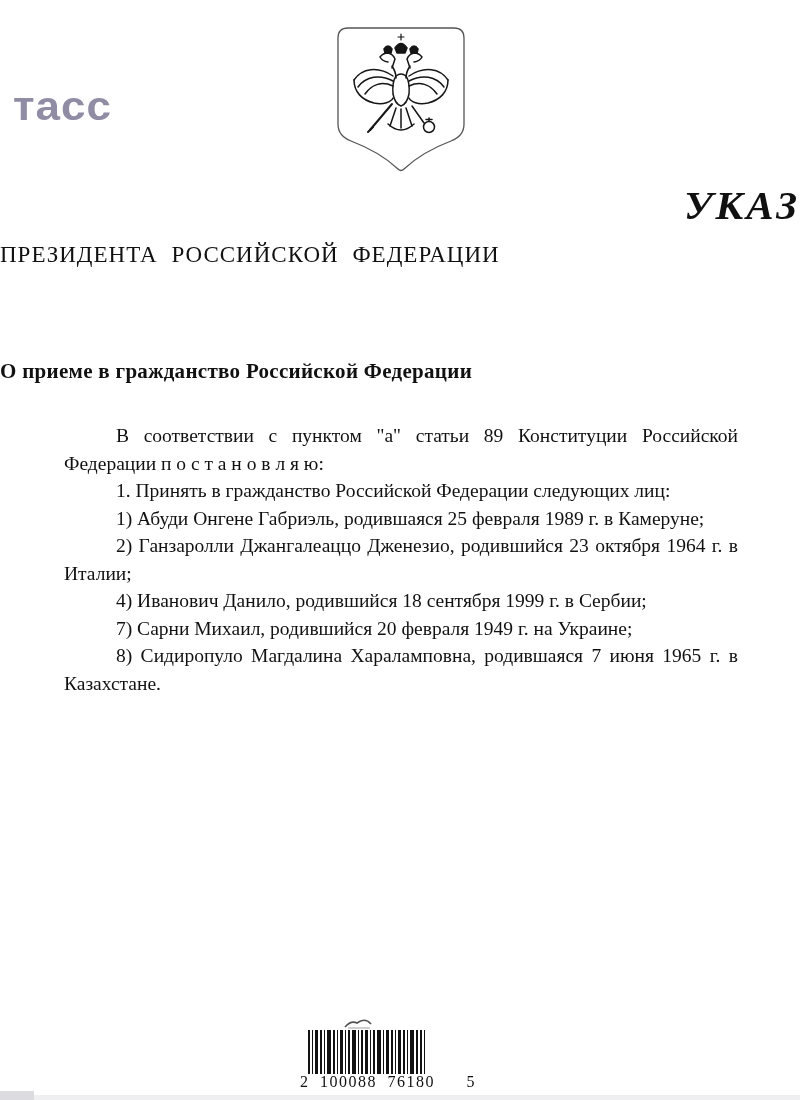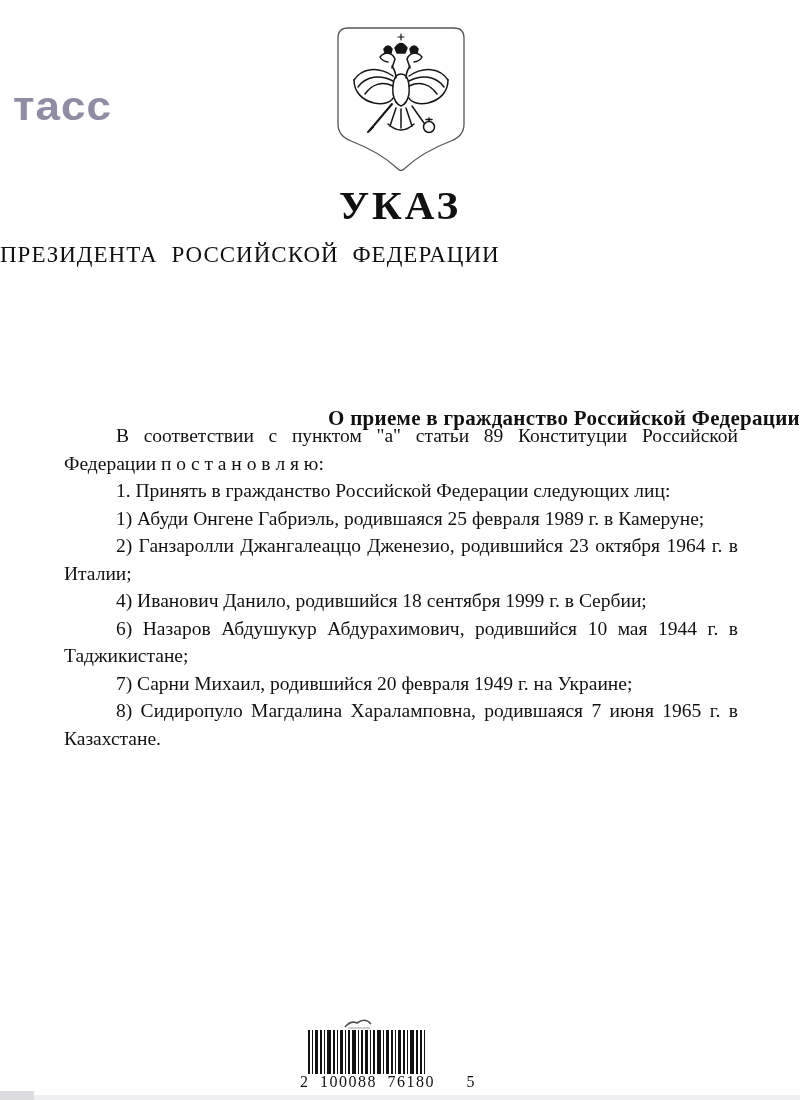--- a/index.html
+++ b/index.html
@@ -29,46 +29,46 @@
     left: 330px;
     top: 24px;
     width: 142px;
     height: 150px;
   }
   .title {
     position: absolute;
     top: 181px;
     left: 0;
     width: 100%;
-    text-align: center;
+    text-align: right;
     font-size: 41px;
     font-weight: 600;
     letter-spacing: 3px;
+    font-style: italic;
   }
   .subtitle {
     position: absolute;
     top: 242px;
     left: 0;
     width: 100%;
     text-align: left;
     font-size: 23px;
     font-weight: 500;
     letter-spacing: 1px;
     word-spacing: 7px;
   }
   .subject {
     position: absolute;
     top: 359px;
     left: 0;
     width: 100%;
-    text-align: right;
+    text-align: left;
     font-size: 21px;
     font-weight: 700;
     letter-spacing: 0.3px;
-    margin-top: 47px;
   }
   .body-text {
     position: absolute;
     top: 422px;
     left: 64px;
     width: 674px;
     font-size: 19.5px;
     line-height: 27.5px;
   }
   .body-text p {
@@ -155,21 +155,20 @@
   <div class="subtitle">ПРЕЗИДЕНТА РОССИЙСКОЙ ФЕДЕРАЦИИ</div>
 
   <div class="subject">О приеме в гражданство Российской Федерации</div>
 
   <div class="body-text">
     <p>В соответствии с пунктом "а" статьи 89 Конституции Российской Федерации  п о с т а н о в л я ю:</p>
     <p>1. Принять в гражданство Российской Федерации следующих лиц:</p>
     <p>1) Абуди Онгене Габриэль, родившаяся 25 февраля 1989 г. в Камеруне;</p>
     <p>2) Ганзаролли Джангалеаццо Дженезио, родившийся 23 октября 1964 г. в Италии;</p>
     <p>4) Иванович Данило, родившийся 18 сентября 1999 г. в Сербии;</p>
-    <p>6) Назаров Абдушукур Абдурахимович, родившийся 10 мая 1944 г. в Таджикистане;</p>
     <p>7) Сарни Михаил, родившийся 20 февраля 1949 г. на Украине;</p>
     <p>8) Сидиропуло Магдалина Хараламповна, родившаяся 7 июня 1965 г. в Казахстане.</p>
   </div>
 
   <div class="barcode-wrap">
     <svg class="smudge" width="34" height="12" viewBox="0 0 34 12">
       <path d="M3,9 q6,-7 12,-4 q8,-6 14,1" stroke="#333333" stroke-width="1.6" fill="none"></path>
       <path d="M6,10 h22" stroke="#444444" stroke-width="1" opacity="0.6"></path>
     </svg>
     <svg class="bars" width="118" height="44" viewBox="0 0 118 44">

